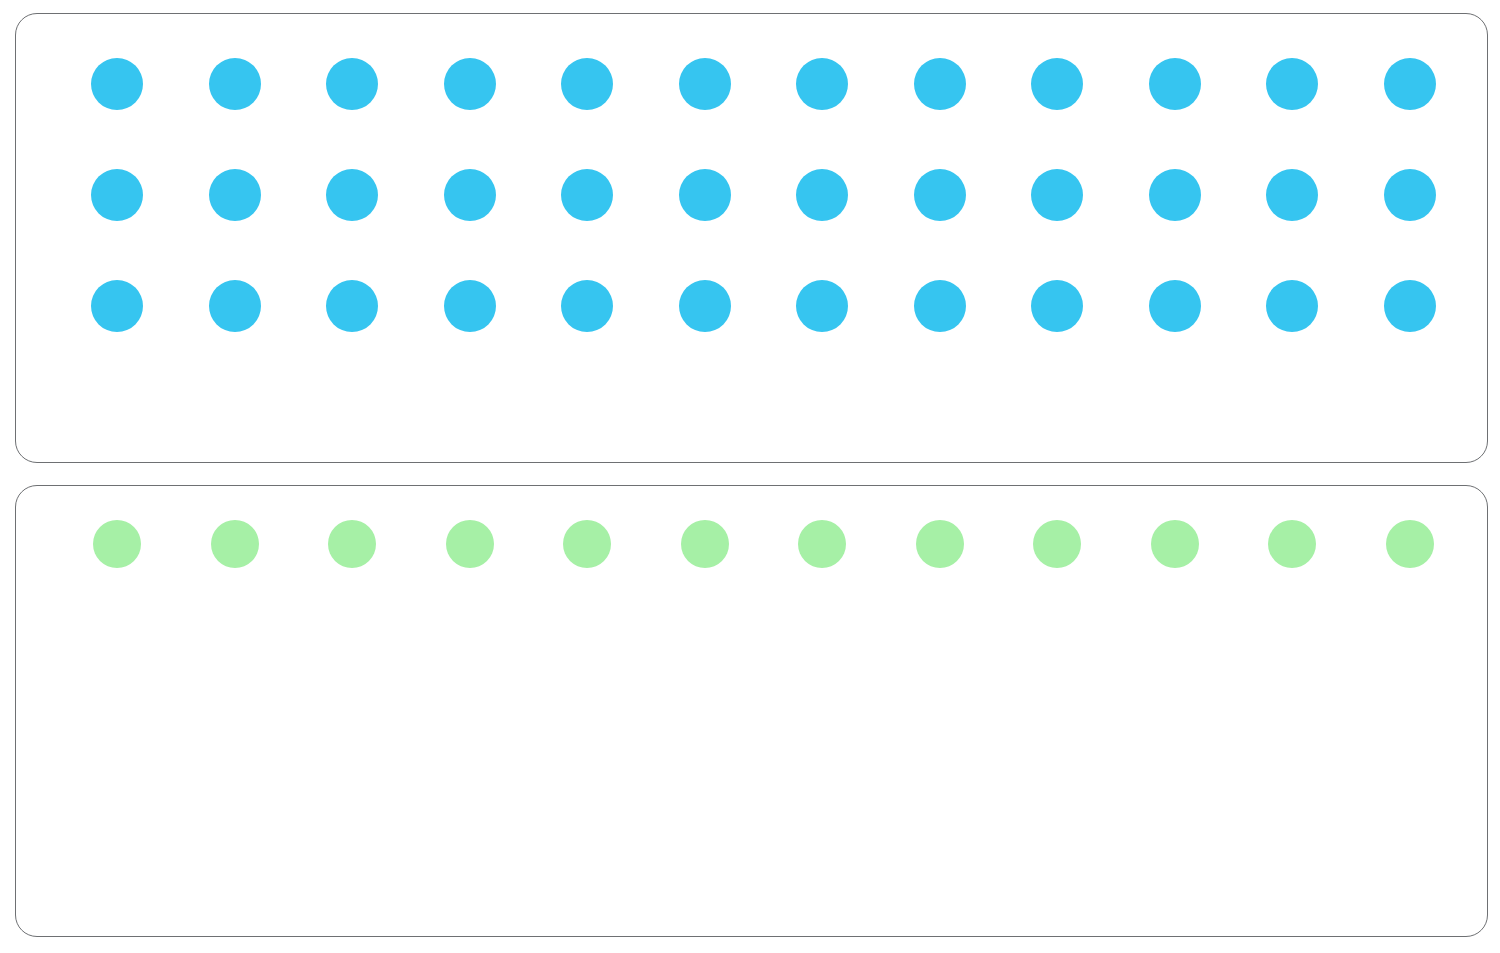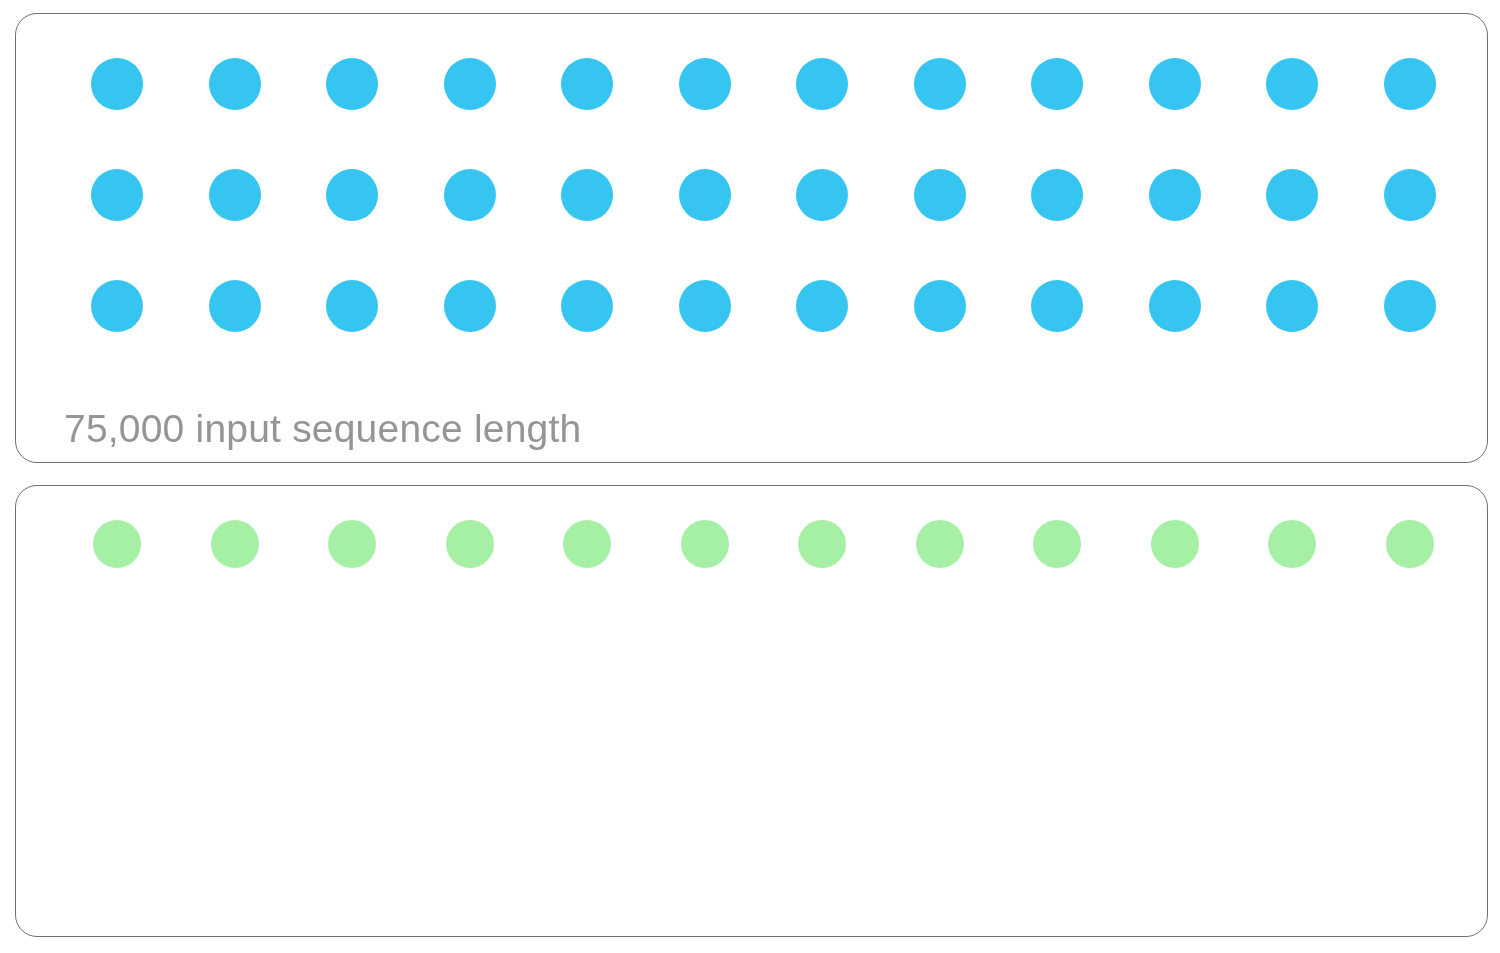--- a/index.html
+++ b/index.html
@@ -124,21 +124,20 @@
           <span class="dot blue" style="left: 688.5px; top: 0px; width: 52px; height: 52px; background: rgb(54, 197, 240);"></span>
           <span class="dot blue" style="left: 806px; top: 0px; width: 52px; height: 52px; background: rgb(54, 197, 240);"></span>
           <span class="dot blue" style="left: 923.5px; top: 0px; width: 52px; height: 52px; background: rgb(54, 197, 240);"></span>
           <span class="dot blue" style="left: 1041px; top: 0px; width: 52px; height: 52px; background: rgb(54, 197, 240);"></span>
           <span class="dot blue" style="left: 1158.5px; top: 0px; width: 52px; height: 52px; background: rgb(54, 197, 240);"></span>
           <span class="dot blue" style="left: 1276px; top: 0px; width: 52px; height: 52px; background: rgb(54, 197, 240);"></span>
           <span class="dot blue" style="left: 1393.5px; top: 0px; width: 52px; height: 52px; background: rgb(54, 197, 240);"></span>
         </div>
       </div>
 
-    <p class="caption" id="caption-input">75,000 input sequence length</p>
   </section>
 
   <section class="card" id="card-output">
 
     <div class="dot-grid" id="grid-output">
         <div class="dot-row" style="top: 58px;">
           <span class="dot green" style="left: 101px; top: 0px; width: 48px; height: 48px; background: rgb(166, 240, 166);"></span>
           <span class="dot green" style="left: 218.5px; top: 0px; width: 48px; height: 48px; background: rgb(166, 240, 166);"></span>
           <span class="dot green" style="left: 336px; top: 0px; width: 48px; height: 48px; background: rgb(166, 240, 166);"></span>
           <span class="dot green" style="left: 453.5px; top: 0px; width: 48px; height: 48px; background: rgb(166, 240, 166);"></span>

